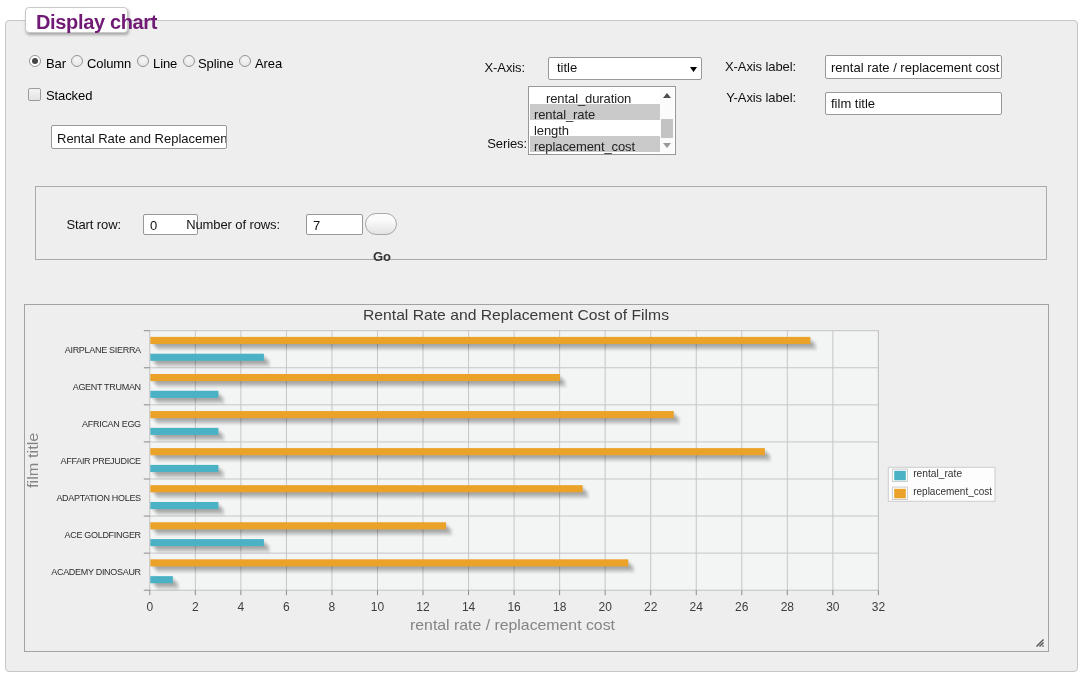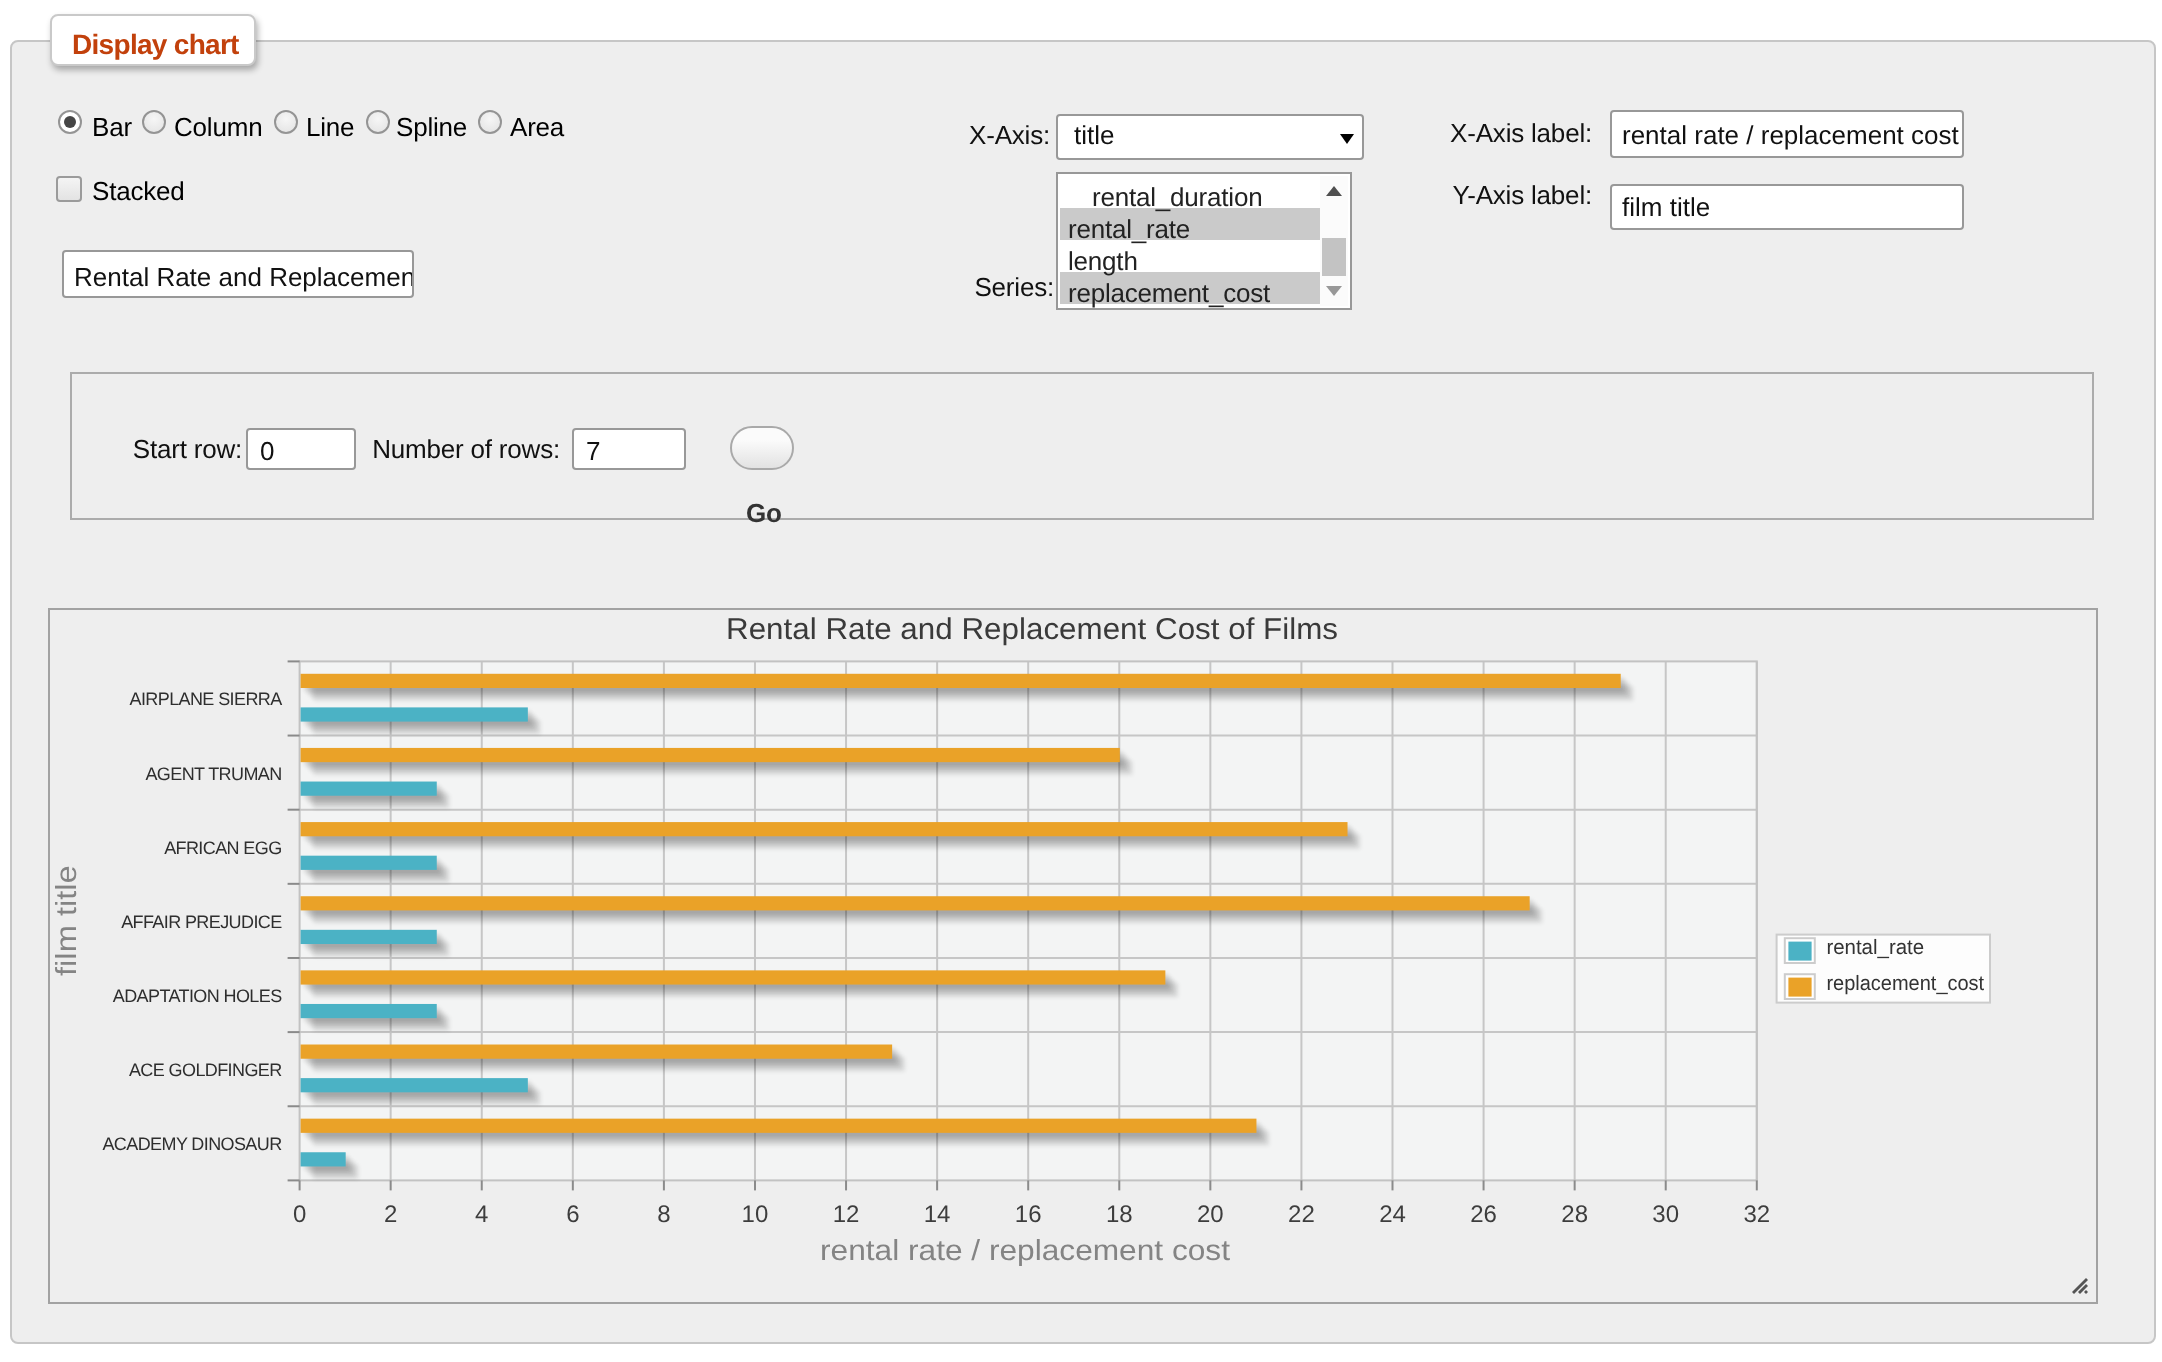--- a/index.html
+++ b/index.html
@@ -1,34 +1,34 @@
 <!DOCTYPE html>
 <html><head>
 <meta charset="utf-8">
 <style>
   html,body{margin:0;padding:0;background:#fff;width:1081px;height:681px;overflow:hidden;}
   body{font-family:"Liberation Sans",sans-serif;color:#222;}
   .abs{position:absolute;}
   .t{position:absolute;font-size:13px;line-height:13px;white-space:nowrap;color:#000000;letter-spacing:-0.1px;}
   .rt{position:absolute;font-size:13px;line-height:13px;white-space:nowrap;color:#111;letter-spacing:-0.1px;text-align:right;}
   .input{position:absolute;background:#fff;border:1px solid #989898;border-radius:2px;box-sizing:border-box;
-         font-size:13px;color:#111;white-space:nowrap;overflow:hidden;}
+         font-size:13px;color:#111;white-space:nowrap;overflow:hidden;margin-left:20px;}
   .input span{position:absolute;line-height:13px;}
   .radio{position:absolute;width:10px;height:10px;border:1px solid #949494;border-radius:50%;background:radial-gradient(circle at 50% 35%,#f6f6f6,#e2e2e2);}
   .radio.sel{background:#fff;}
   .radio.sel::after{content:"";position:absolute;left:2px;top:2px;width:6px;height:6px;border-radius:50%;background:#454545;}
   .opt{position:absolute;left:1px;right:15px;height:12px;font-size:13px;line-height:13px;padding:4px 0 0 4px;letter-spacing:-0.1px;}
 </style>
 </head>
 <body>
 
 <div class="abs" style="left:5px;top:20px;width:1071px;height:650px;background:#eeeeee;border:1px solid #c6c6c6;border-radius:4px;"></div>
 
 <div class="abs" style="left:25px;top:7px;width:101px;height:24px;background:#fff;border:1px solid #c9c9c9;border-radius:4px;box-shadow:1px 2px 3px rgba(0,0,0,0.3);"></div>
-<div class="t" style="left:36px;top:15px;font-weight:bold;font-size:14px;line-height:14px;color:#c2410c;letter-spacing:-0.35px;">Display chart</div>
+<div class="t" style="left:36px;top:15px;font-weight:bold;font-size:20px;line-height:14px;color:#701a75;letter-spacing:-0.35px;">Display chart</div>
 
 <div class="radio sel" style="left:29px;top:55px;"></div>
 <div class="t" style="left:46px;top:57px;">Bar</div>
 <div class="radio" style="left:71px;top:55px;"></div>
 <div class="t" style="left:87px;top:57px;">Column</div>
 <div class="radio" style="left:137px;top:55px;"></div>
 <div class="t" style="left:153px;top:57px;">Line</div>
 <div class="radio" style="left:183px;top:55px;"></div>
 <div class="t" style="left:198px;top:57px;">Spline</div>
 <div class="radio" style="left:239px;top:55px;"></div>

